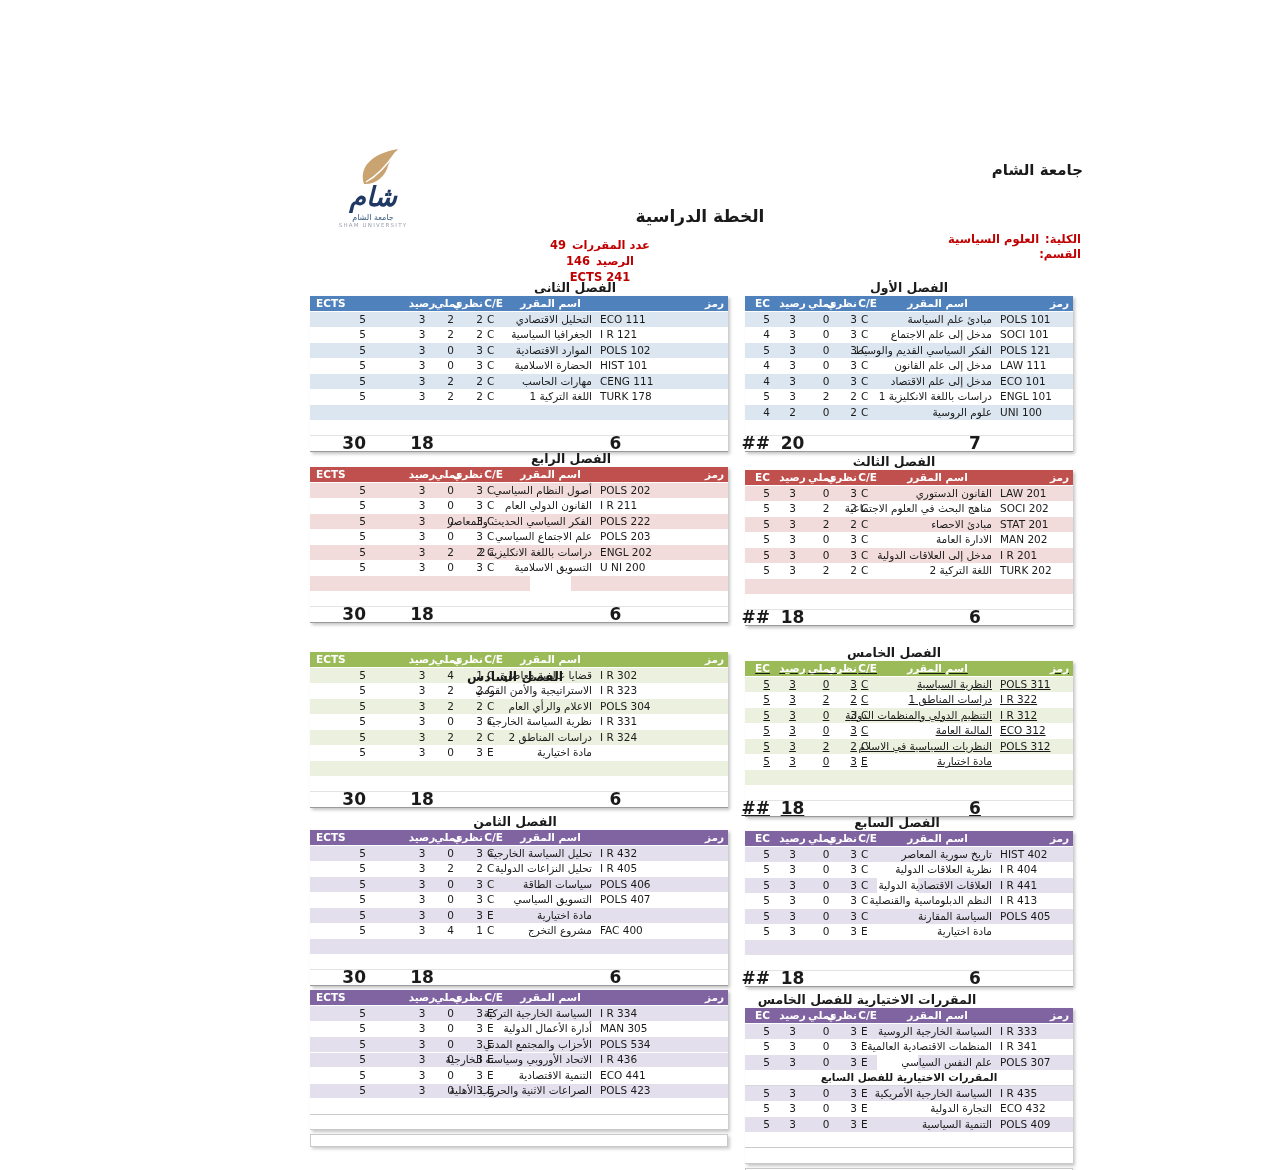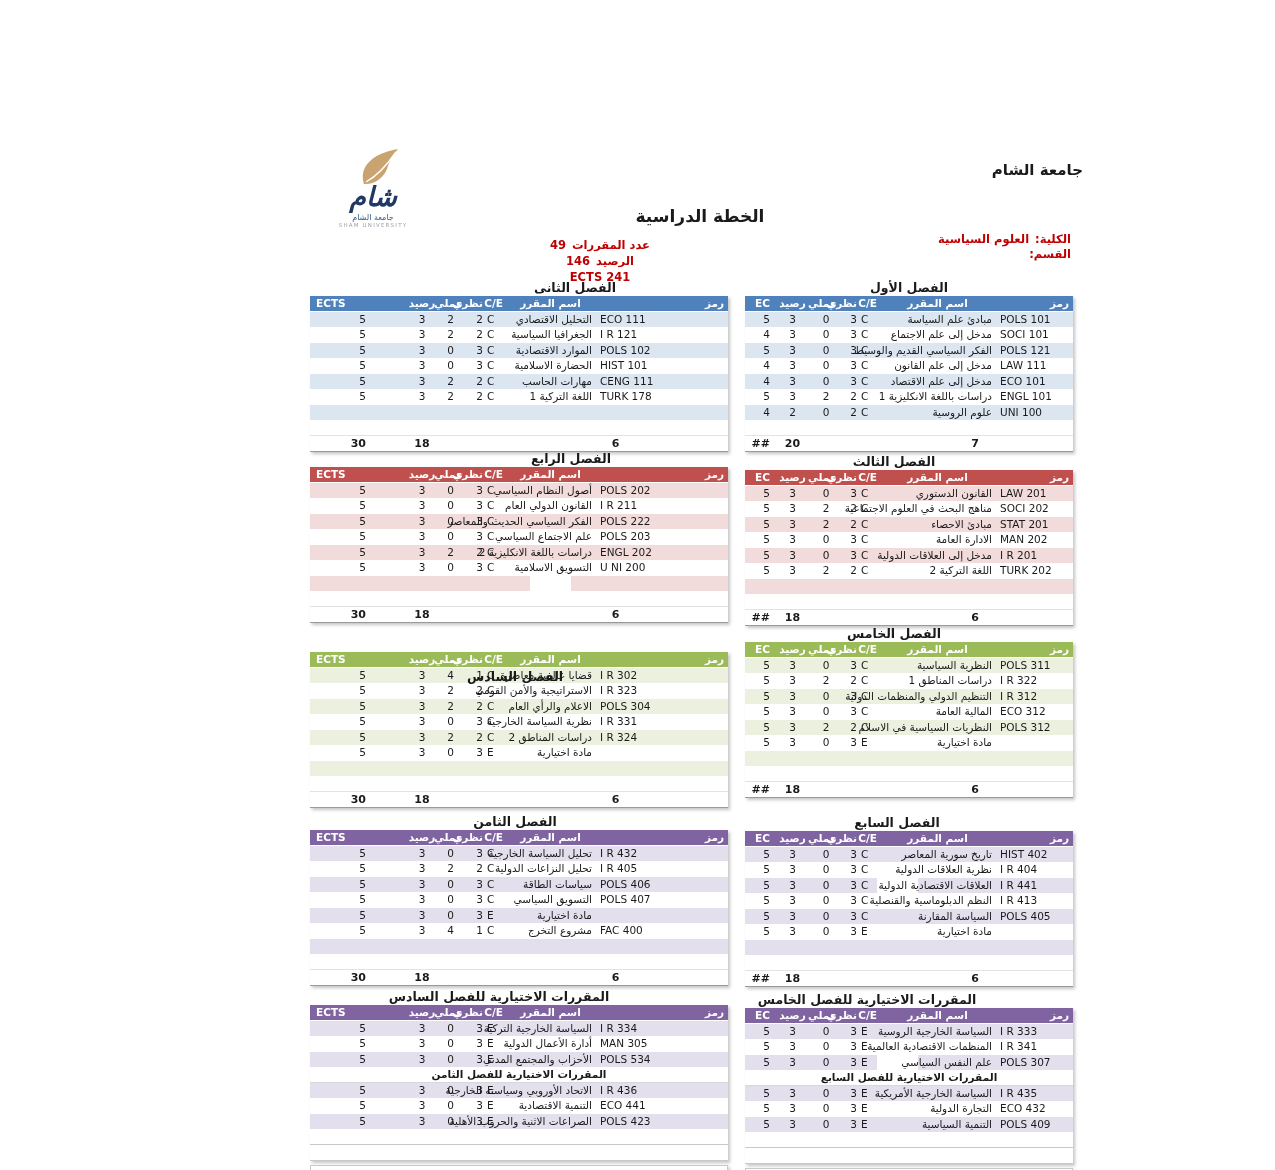--- a/index.html
+++ b/index.html
@@ -5,21 +5,21 @@
   html,body{margin:0;padding:0;background:#fff;}
   body{width:1275px;height:1170px;position:relative;overflow:hidden;
        font-family:"DejaVu Sans","Liberation Sans",sans-serif;color:#1a1a1a;}
   .abs{position:absolute;}
   
   .uni-name{top:161px;right:192px;font-size:15px;font-weight:bold;direction:rtl;}
   .doc-title{top:206px;left:600px;width:200px;text-align:center;font-size:17px;font-weight:bold;direction:rtl;}
   .stats{top:237px;left:515px;width:170px;text-align:center;color:#c00000;font-weight:bold;
          font-size:11.5px;direction:rtl;line-height:16px;}
   .stats .num{padding-right:6px;}
-  .faculty{top:232px;right:204px;text-align:right;color:#c00000;font-weight:bold;font-size:11.5px;
+  .faculty{top:232px;right:194px;text-align:right;color:#c00000;font-weight:bold;font-size:11.5px;
            direction:rtl;line-height:15px;}
   .faculty .val{padding-right:6px;}
   
   .logo{top:148px;left:331px;width:84px;text-align:center;}
   .logo .callig{font-size:27px;font-weight:bold;color:#203864;line-height:26px;margin-top:-6px;
                 font-family:"DejaVu Serif","Liberation Serif",serif;font-style:italic;}
   .logo .cap-ar{font-size:8px;color:#38597f;letter-spacing:2px;margin-top:3px;direction:rtl;}
   .logo .cap-en{font-size:5.5px;color:#9aa0a8;letter-spacing:1.2px;}
   
   #left-stack{top:281px;left:310px;width:418px;height:889px;}
@@ -50,21 +50,21 @@
   .c-ce{text-align:left;padding-left:2px;}
   .c-th{text-align:right;padding-right:2px;}
   .c-pr{text-align:center;}
   .c-cr{text-align:center;}
   .c-ec{text-align:center;}
   .side-left .c-ec{text-align:right;padding-right:22px;}
   .side-left th.c-ec{text-align:left;padding-left:6px;padding-right:0;}
   .side-right .c-ec{text-align:right;padding-left:6px;}
   .side-left .c-cr{padding-left:18px;}
   
-  tr.totals td{font-weight:bold;font-size:11px;background:#fff;
+  tr.totals td{font-weight:bold;font-size:17px;background:#fff;
                border-top:1.5px solid #404040;border-bottom:1px solid #9a9a9a;}
   tr.totals .t-count{text-align:center;}
   
   tr.subhdr td{font-weight:bold;text-align:center;background:#fff;direction:rtl;
                border-top:1px solid #c9c9c9;border-bottom:1px solid #d7d7d7;}
   
   td.patch-left{background:linear-gradient(to right,#fff 0 34%,var(--tint) 34%) !important;}
   td.patch-mid{background:linear-gradient(to right,var(--tint) 0 28%,#fff 28% 72%,var(--tint) 72%) !important;}
   .detached-row{height:11px;border:1px solid #c9c9c9;margin-top:4px;background:#fff;
                 box-shadow:2px 2px 3px rgba(110,110,110,.35);}
@@ -520,21 +520,20 @@
             <td class="c-ce"></td>
             <td class="c-th"></td>
             <td class="c-pr"></td>
             <td class="c-cr">18</td>
             <td class="c-ec">30</td>
           </tr>
         </tbody>
       </table>
     </div>
     <div class="tbl theme-purple side-left" style="top: 709px;">
-      <div class="tbl-title"><span style="transform: translateX(-20px);">المقررات الاختيارية للفصل السادس</span></div>
       <table>
         <colgroup>
           <col style="width: 130px;">
           <col style="width: 95px;">
           <col style="width: 18px;">
           <col style="width: 22px;">
           <col style="width: 25px;">
           <col style="width: 50px;">
           <col style="width: 78px;">
         </colgroup>
@@ -569,23 +568,20 @@
             <td class="c-ec">5</td>
           </tr>
           <tr class="band">
             <td class="c-code">POLS 534</td>
             <td class="c-name">الأحزاب والمجتمع المدني</td>
             <td class="c-ce">E</td>
             <td class="c-th">3</td>
             <td class="c-pr">0</td>
             <td class="c-cr">3</td>
             <td class="c-ec">5</td>
-          </tr>
-          <tr class="subhdr">
-            <td colspan="7">المقررات الاختيارية للفصل الثامن</td>
           </tr>
           <tr class="band">
             <td class="c-code">I R 436</td>
             <td class="c-name">الاتحاد الأوروبي وسياسته الخارجية</td>
             <td class="c-ce">E</td>
             <td class="c-th">3</td>
             <td class="c-pr">0</td>
             <td class="c-cr">3</td>
             <td class="c-ec">5</td>
           </tr>
@@ -838,21 +834,21 @@
             <td class="t-count" colspan="2">6</td>
             <td class="c-ce"></td>
             <td class="c-th"></td>
             <td class="c-pr"></td>
             <td class="c-cr">18</td>
             <td class="c-ec">##</td>
           </tr>
         </tbody>
       </table>
     </div>
-    <div class="tbl theme-green side-right" style="top: 346px;">
+    <div class="tbl theme-green side-right" style="top: 365px; text-decoration: underline;">
       <div class="tbl-title"><span style="transform: translateX(-15px);">الفصل الخامس</span></div>
       <table>
         <colgroup>
           <col style="width: 75px;">
           <col style="width: 121px;">
           <col style="width: 18px;">
           <col style="width: 22px;">
           <col style="width: 22px;">
           <col style="width: 45px;">
           <col style="width: 25px;">

